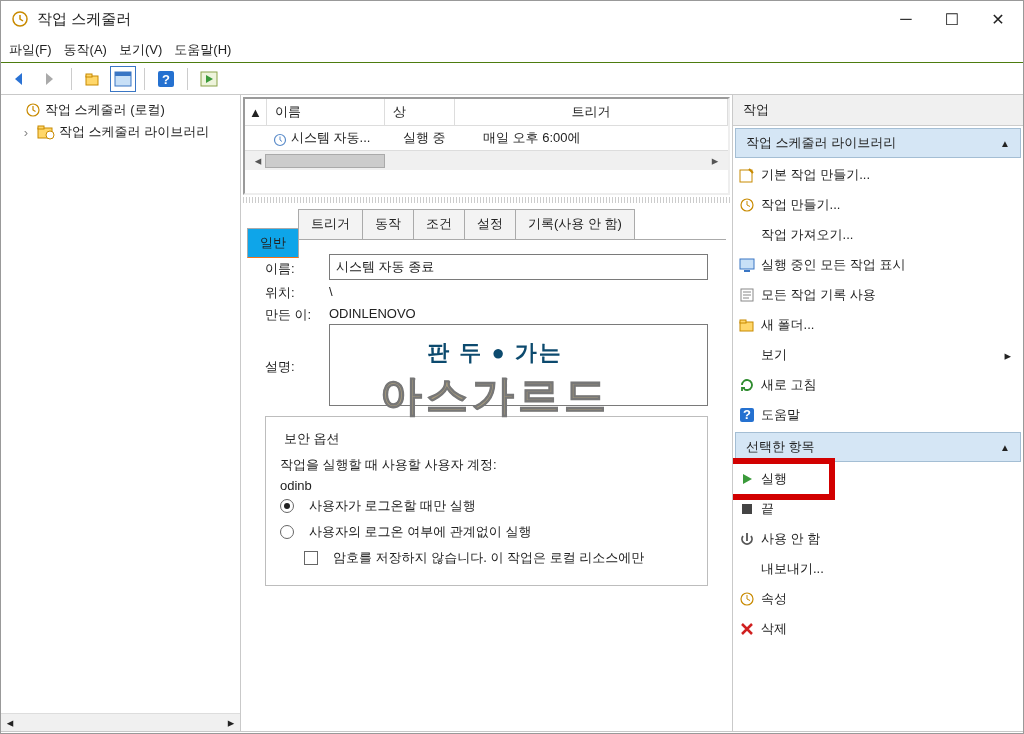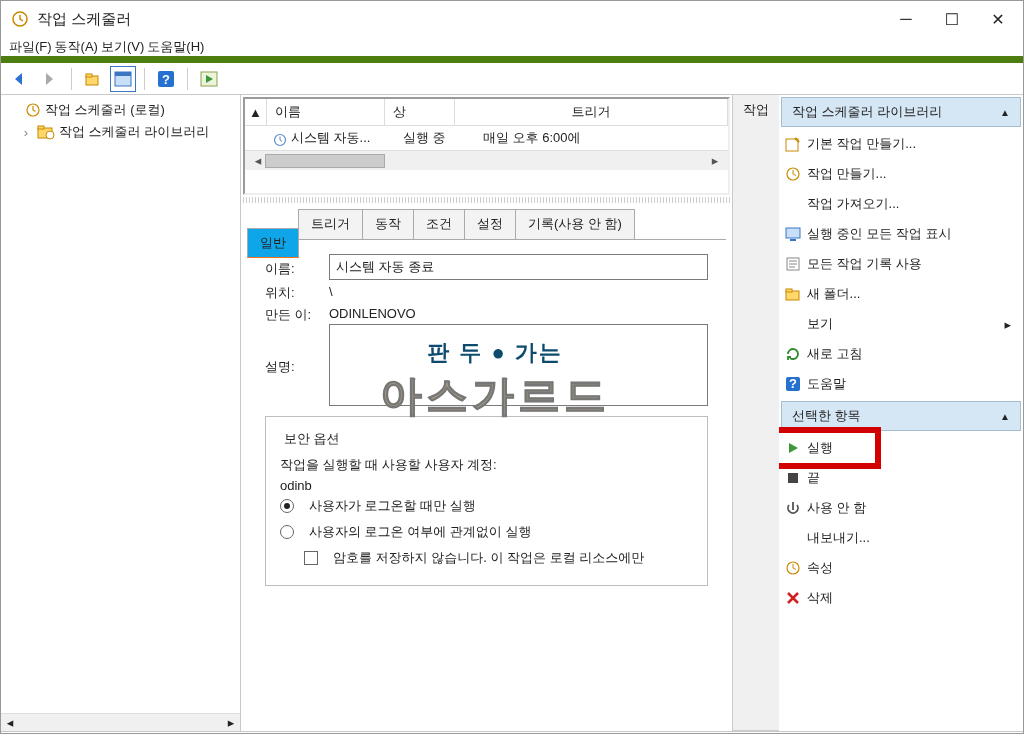--- a/index.html
+++ b/index.html
@@ -2,28 +2,28 @@
 <html><head>
 <meta charset="utf-8">
 <style>
 *{box-sizing:border-box;margin:0;padding:0;font-family:"Malgun Gothic","Segoe UI",sans-serif;font-size:13px;color:#222}
 body{background:#fff;width:1024px;height:734px;overflow:hidden;border:1px solid #999}
 .titlebar{height:36px;display:flex;align-items:center;padding:0 2px;background:#fff}
 .title-icon{width:18px;height:18px;margin:0 8px;display:inline-flex;align-items:center;justify-content:center}
 .title-text{font-size:15px}
 .win-btns{margin-left:auto;display:flex}
 .win-btn{width:46px;height:36px;display:flex;align-items:center;justify-content:center;font-size:16px}
-.menubar{height:26px;display:flex;align-items:center;padding:0 8px;gap:3px;border-bottom:7px solid #4d7c0f}
+.menubar{height:26px;display:flex;align-items:center;padding:0 8px;gap:12px;border-bottom:1px solid #4d7c0f}
 .toolbar{height:32px;display:flex;align-items:center;padding:4px 6px;gap:4px;border-bottom:1px solid #c9c9c9}
 .tbtn{width:26px;height:26px;display:flex;align-items:center;justify-content:center;border:1px solid transparent}
 .sep{width:1px;height:22px;background:#ccc;margin:0 4px}
 .main{display:flex;height:636px}
 .pane-left{width:240px;border-right:1px solid #c9c9c9;position:relative}
 .pane-mid{flex:1;border-right:1px solid #c9c9c9;display:flex;flex-direction:column;overflow:hidden}
-.pane-right{width:290px;display:flex;}
+.pane-right{width:290px;display:flex;flex-direction:column}
 .tree{padding:4px 6px}
 .tree-row{display:flex;align-items:center;gap:4px;padding:2px 0}
 .tree-ind{width:14px;text-align:center;color:#888}
 .act-header{background:#f0f0f0;border-bottom:1px solid #ccc;padding:6px 10px;font-size:13px}
 .section-hdr{background:#d5e6f5;border:1px solid #a4bed4;padding:5px 10px;margin:2px;display:flex;align-items:center;justify-content:space-between}
 .section-hdr .arrow{font-size:10px}
 .act-item{display:flex;align-items:center;gap:10px;padding:6px 6px 6px 28px;position:relative}
 .act-item .ic{position:absolute;left:6px;width:16px;height:16px;display:flex;align-items:center;justify-content:center}
 .act-scroll{overflow:auto;flex:1}
 .list-area{border:2px inset #eee;margin:2px;height:98px;display:flex;flex-direction:column;position:relative}

